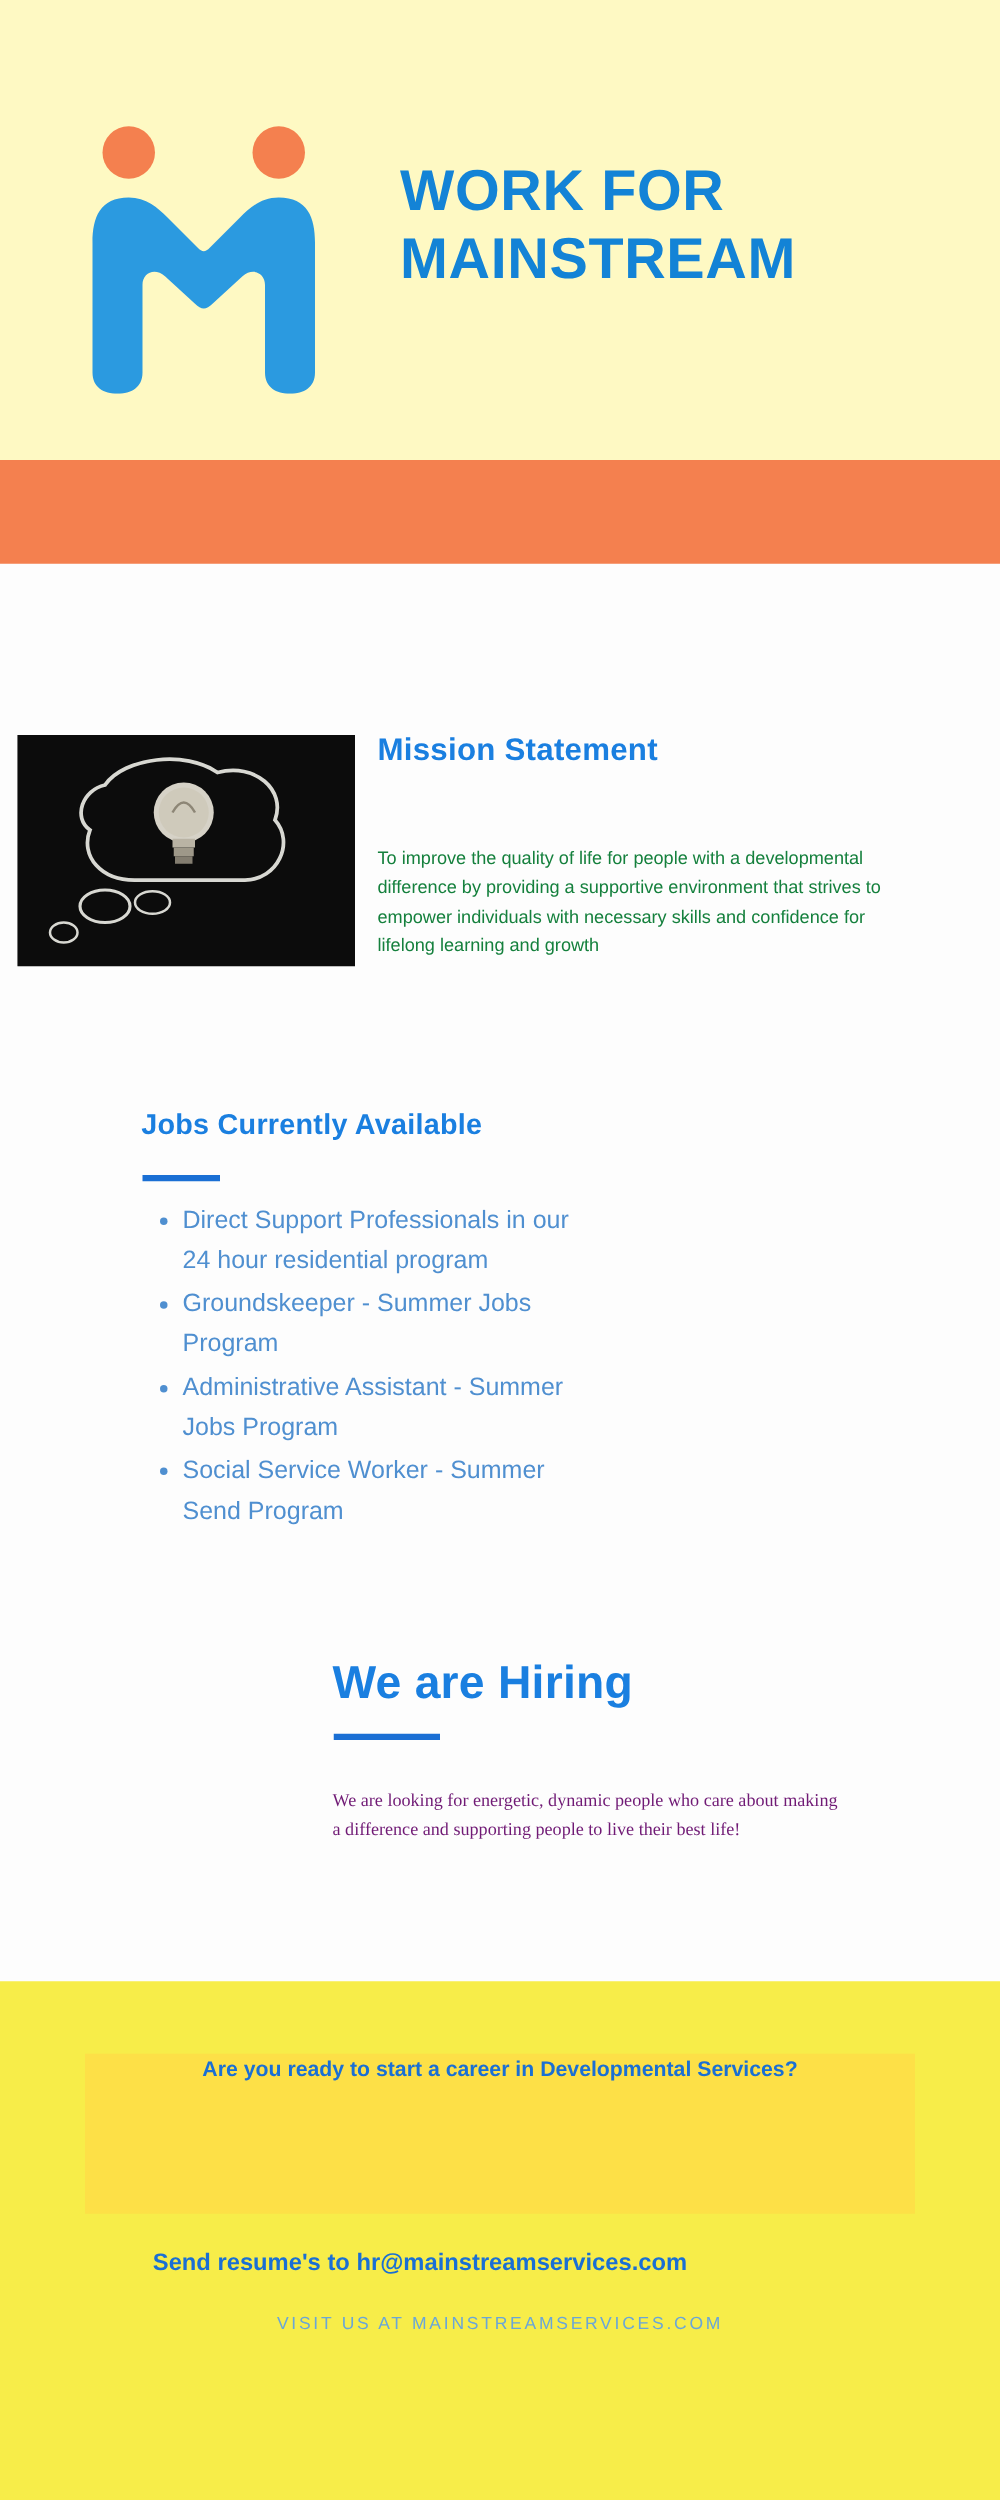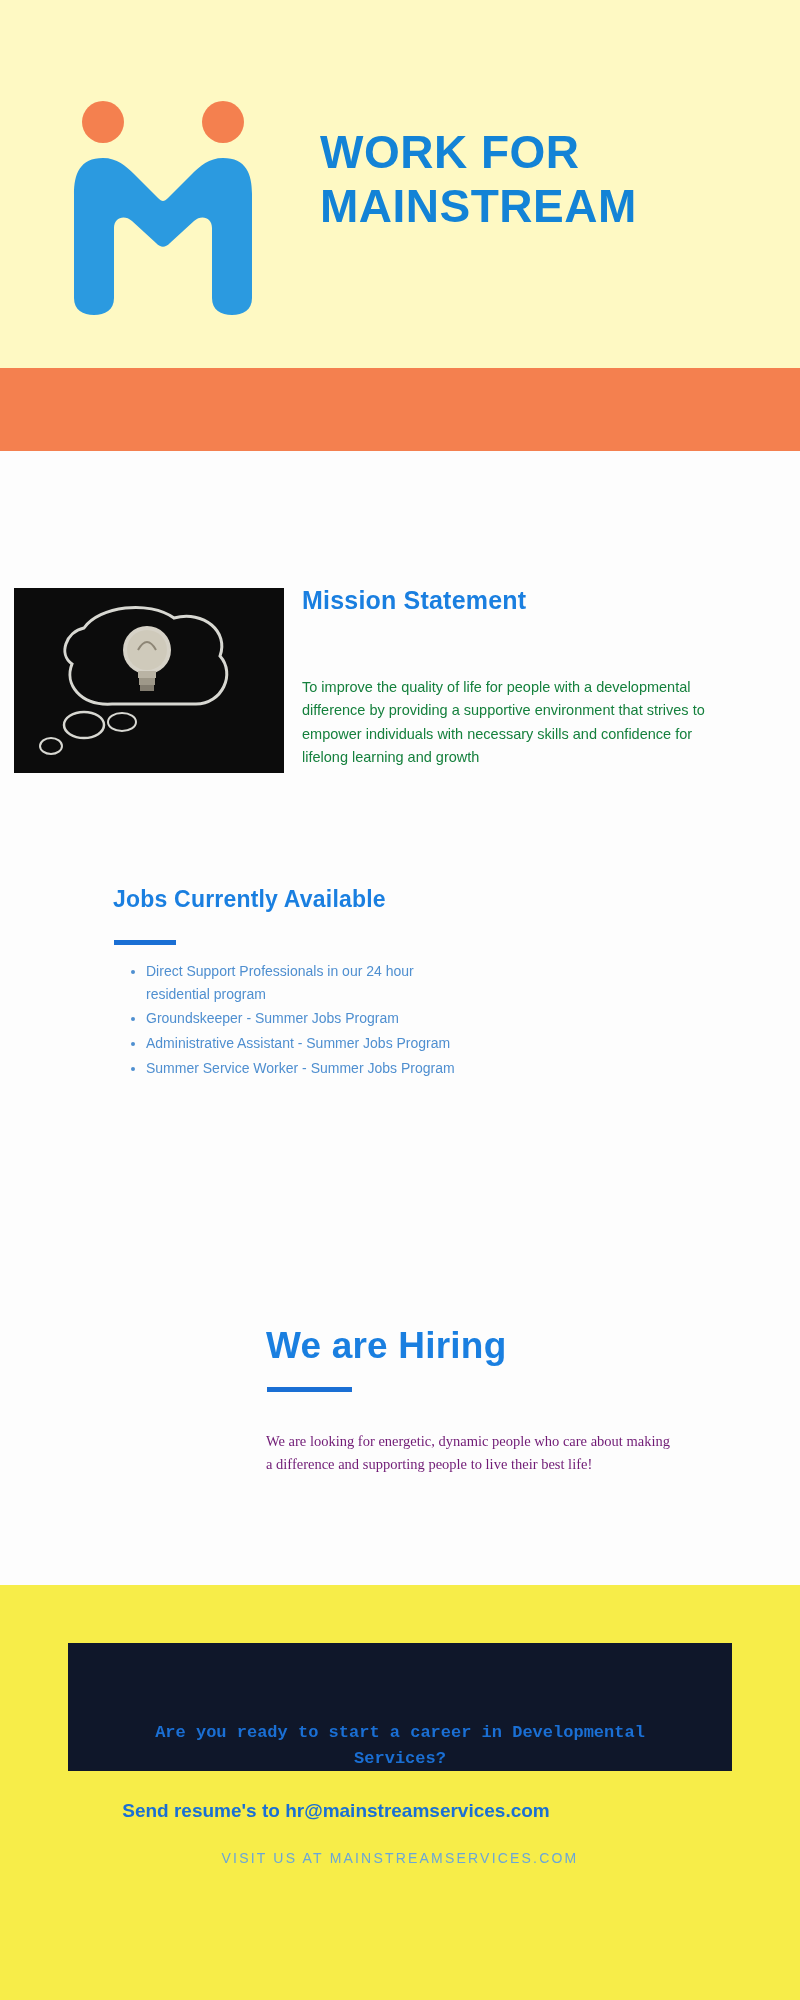--- a/index.html
+++ b/index.html
@@ -115,21 +115,21 @@
     width: 62px;
   }
   .jobs-list {
     position: absolute;
     left: 118px;
     top: 960px;
     width: 330px;
     margin: 0;
     padding-left: 28px;
     color: #4f8fd0;
-    font-size: 14px;
+    font-size: 20px;
     line-height: 1.62;
   }
   .jobs-list li { margin: 0 0 2px 0; }
 
   
   .hiring-title {
     position: absolute;
     left: 266px;
     top: 1325px;
     font-size: 37px;
@@ -158,25 +158,24 @@
     width: 800px;
     height: 415px;
     background: #f7ed49;
   }
   .cta-box {
     position: absolute;
     left: 68px;
     top: 1643px;
     width: 664px;
     height: 128px;
-    background: #0f172a;
+    background: #fde047;
     display: flex;
-    align-items: flex-end;
+    align-items: flex-start;
     justify-content: center;
-    font-family: Liberation Mono, monospace;
   }
   .cta-text {
     color: #1a6fd4;
     font-size: 17px;
     font-weight: bold;
     text-align: center;
     line-height: 1.5;
     width: 560px;
   }
   .resume-line {
@@ -243,21 +242,21 @@
 
   <div class="section-title mission-title">Mission Statement</div>
   <div class="mission-body">To improve the quality of life for people with a developmental difference by providing a supportive environment that strives to empower individuals with necessary skills and confidence for lifelong learning and growth</div>
 
   <div class="section-title jobs-title">Jobs Currently Available</div>
   <div class="rule jobs-rule"></div>
   <ul class="jobs-list">
     <li>Direct Support Professionals in our 24 hour residential program</li>
     <li>Groundskeeper - Summer Jobs Program</li>
     <li>Administrative Assistant - Summer Jobs Program</li>
-    <li>Summer Service Worker - Summer Jobs Program</li>
+    <li>Social Service Worker - Summer Send Program</li>
   </ul>
 
   <div class="section-title hiring-title">We are Hiring</div>
   <div class="rule hiring-rule"></div>
   <div class="hiring-body">We are looking for energetic, dynamic people who care about making a difference and supporting people to live their best life!</div>
 
   <div class="footer"></div>
   <div class="cta-box">
     <div class="cta-text">Are you ready to start  a career in Developmental Services?</div>
   </div>

